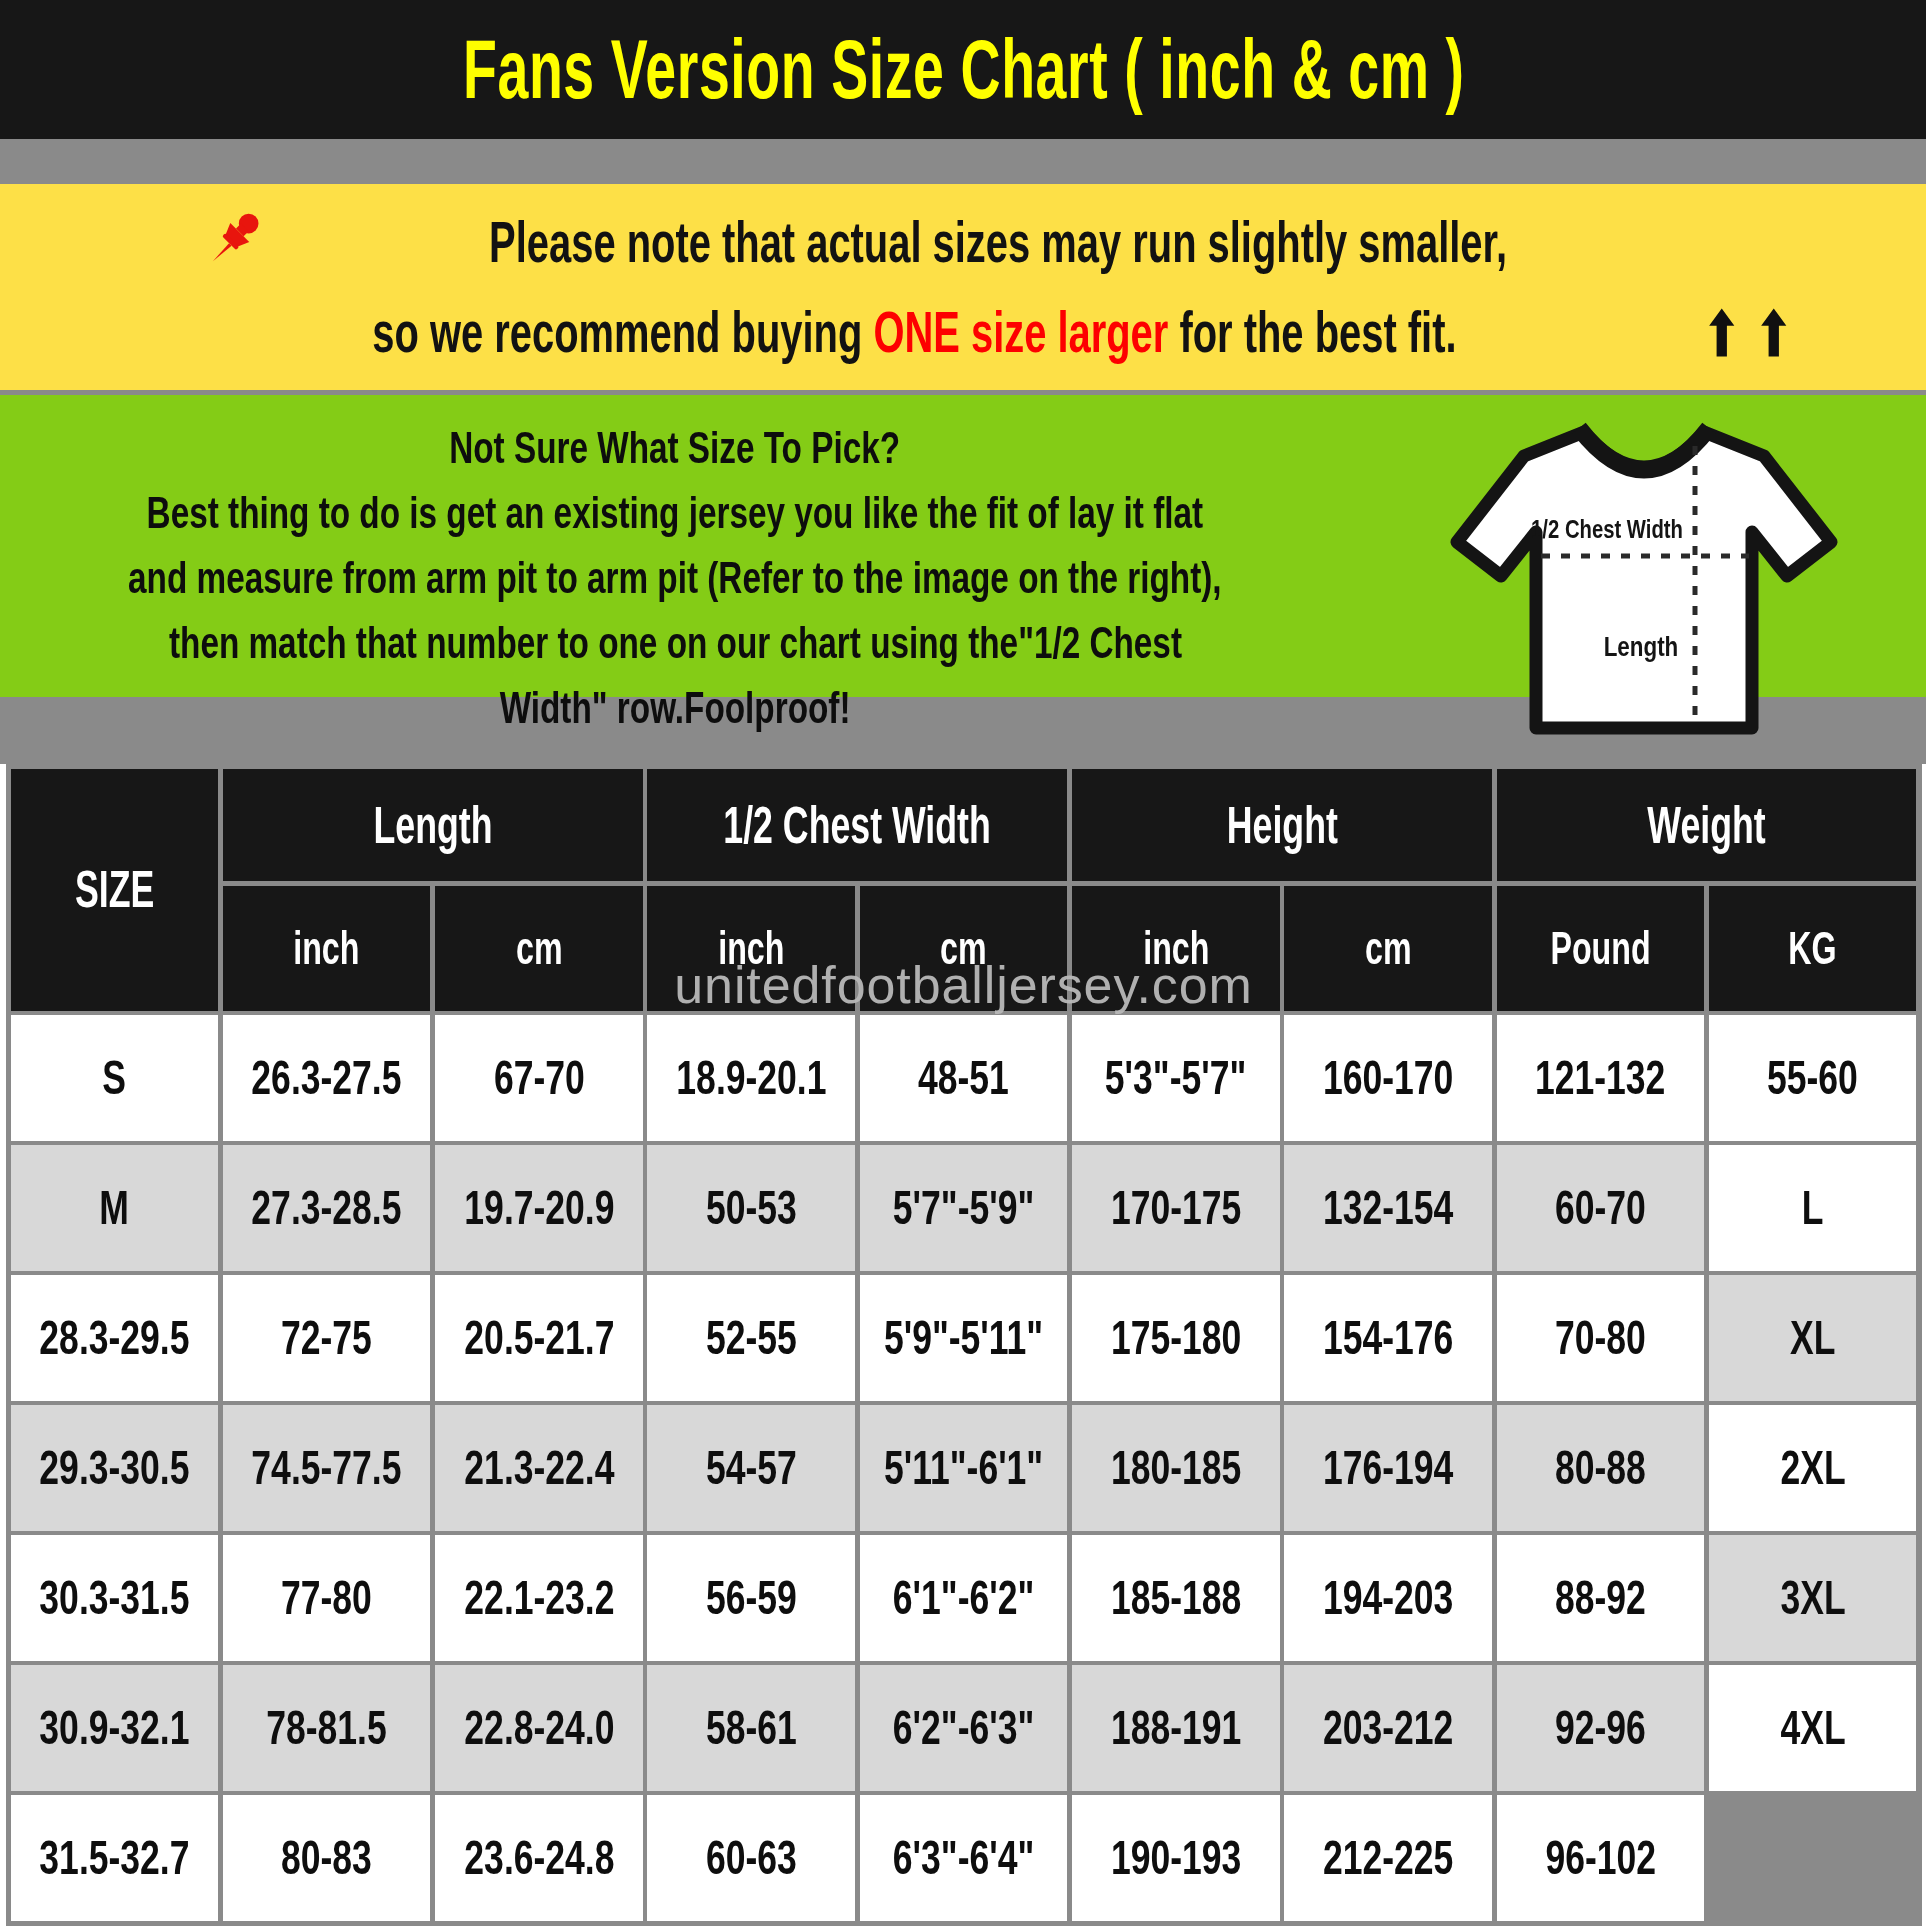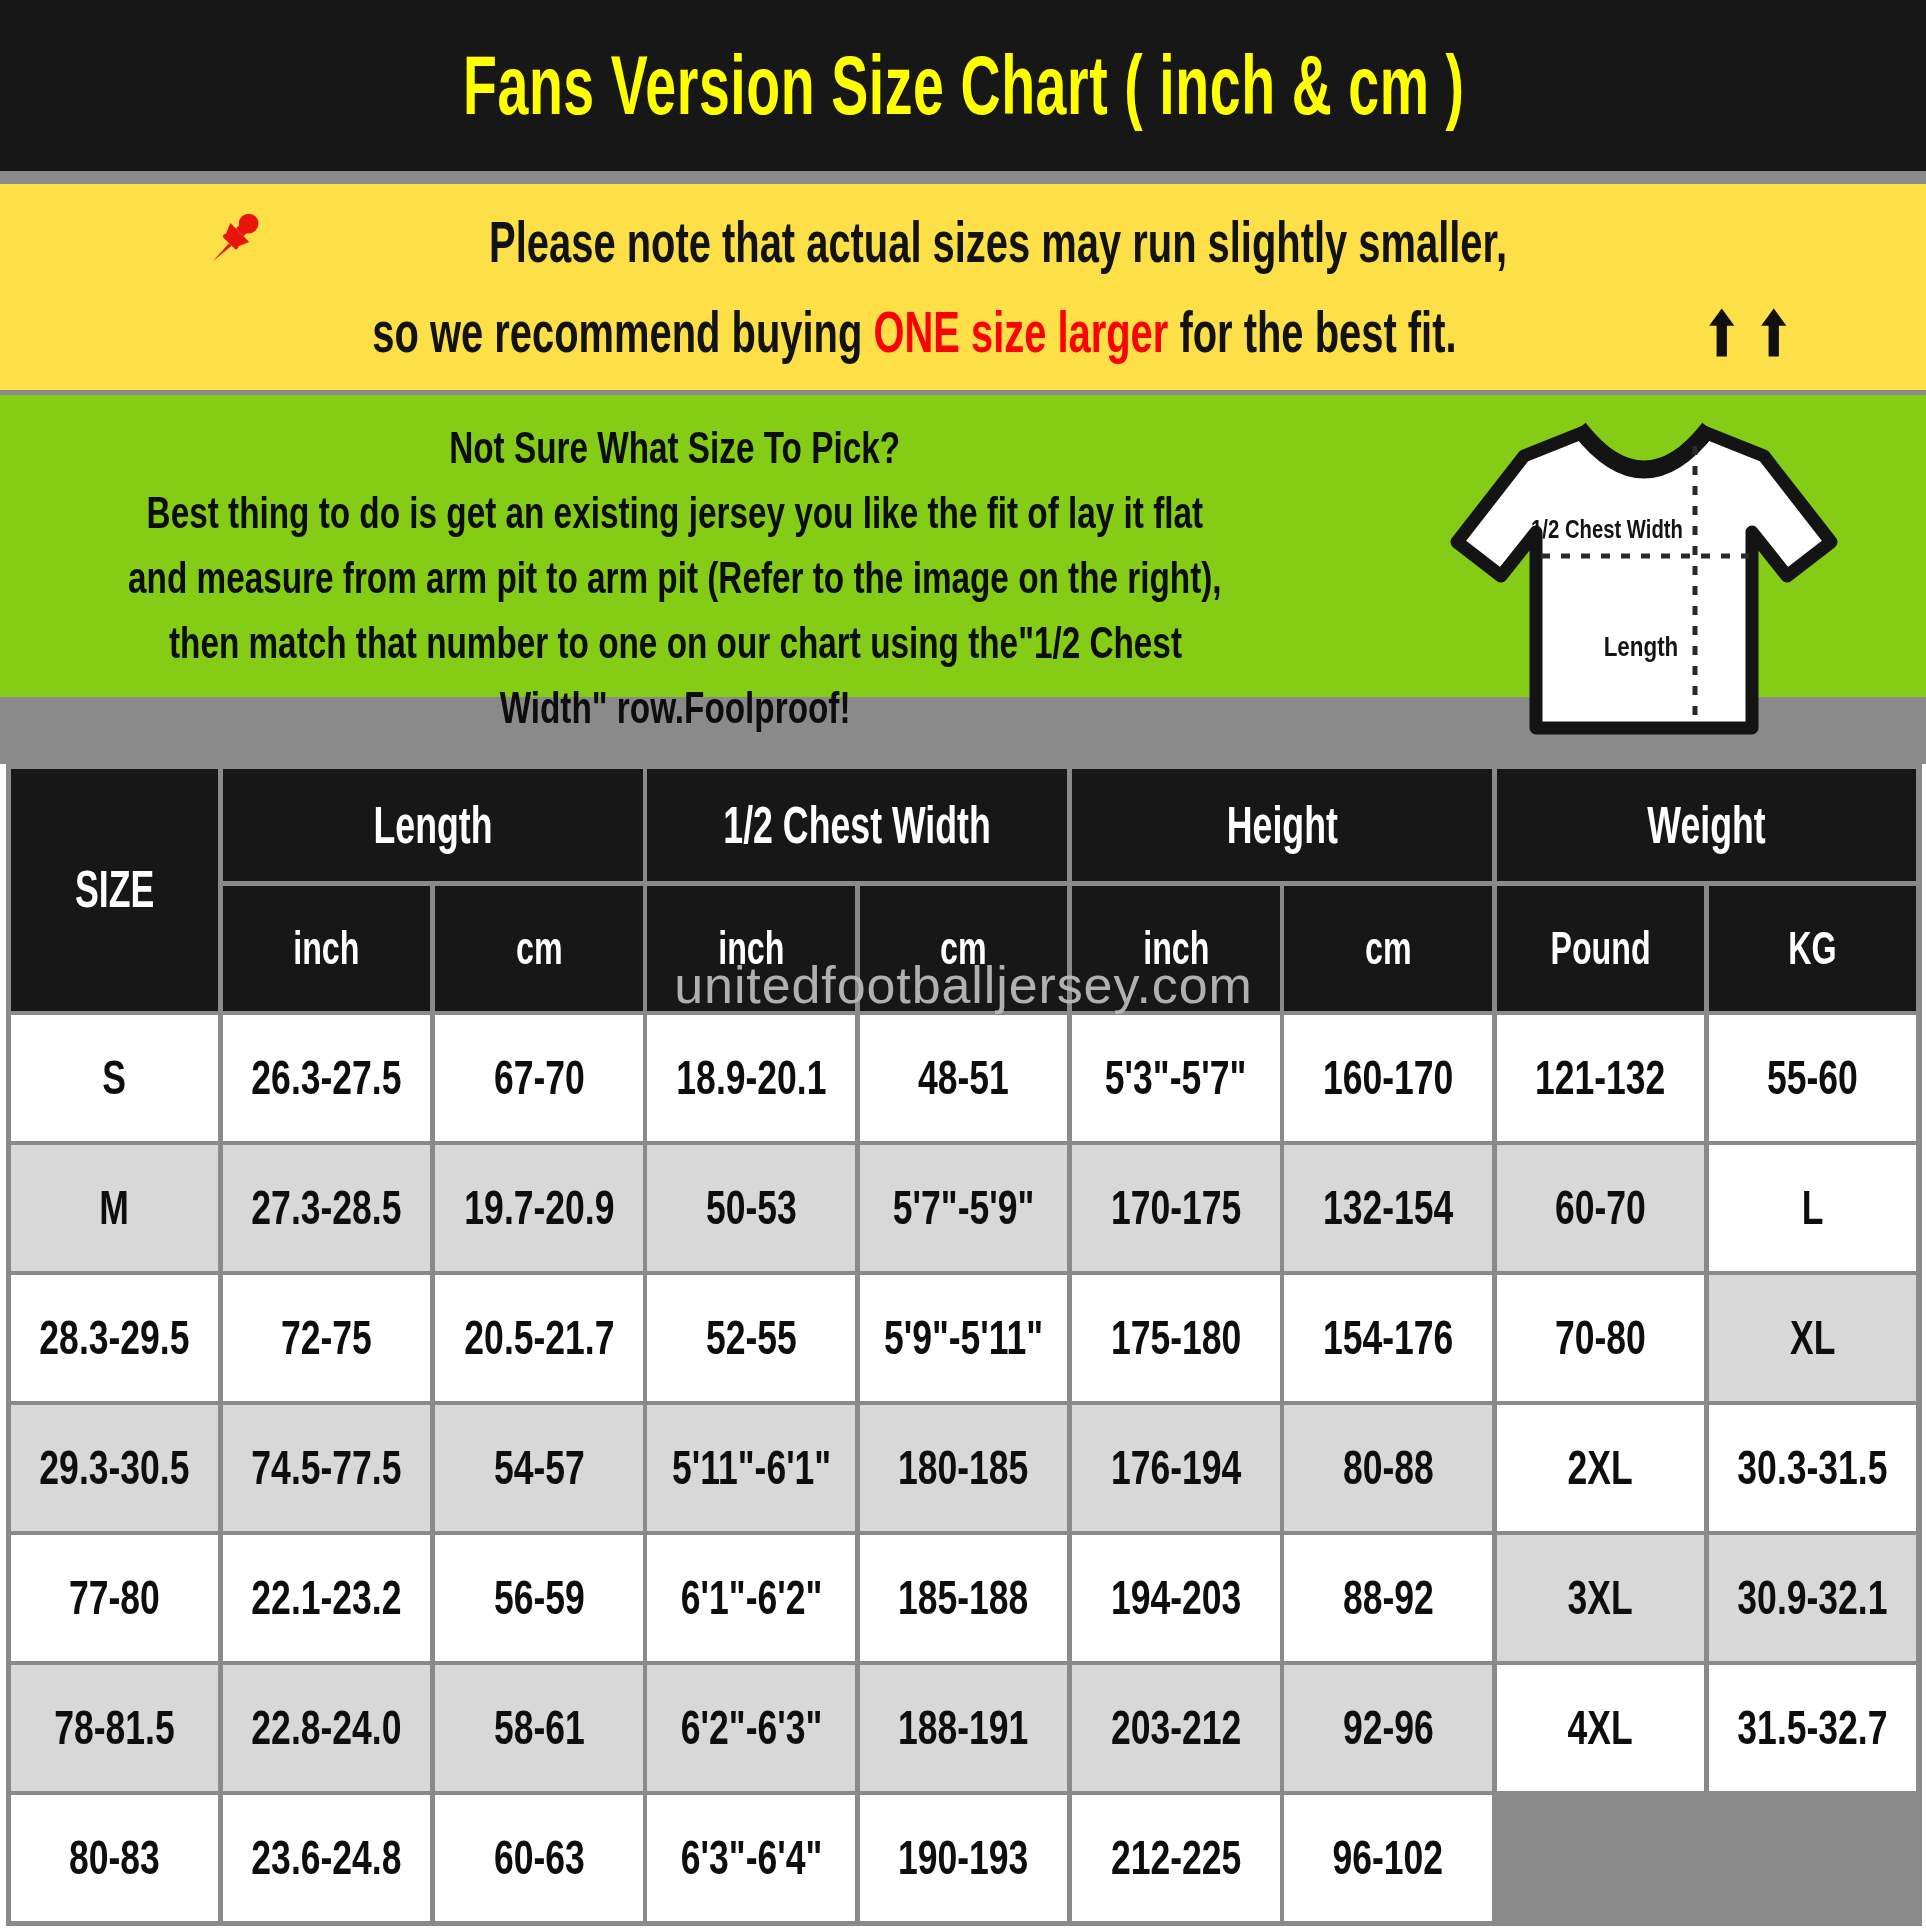--- a/index.html
+++ b/index.html
@@ -7,21 +7,21 @@
     position:relative;width:1927px;height:1931px;background:#8a8a8a;
     font-family:"Liberation Sans",sans-serif;overflow:hidden;
   }
   
   .cnd{display:inline-block;transform:scaleX(.70);transform-origin:50% 50%;white-space:nowrap;}
   .sx63{transform:scaleX(.66);}
   .sx74{transform:scaleX(.74);}
 
   
   .title-bar{
-    position:absolute;top:0;left:0;width:100%;height:171px;background:#171717;
+    position:absolute;top:0;left:0;width:100%;height:139px;background:#171717;
     display:flex;align-items:center;justify-content:center;
   }
   .title-bar .title{color:#ffff00;font-size:84px;font-weight:bold;letter-spacing:0.9px;}
 
   
   .note{
     position:absolute;top:184px;left:0;width:100%;height:206px;background:#fde047;
     display:flex;flex-direction:column;align-items:center;justify-content:center;gap:24px;
   }
   .note-line{display:flex;align-items:center;justify-content:center;color:#121212;
@@ -247,20 +247,23 @@
         <div class="cell body-cell shade">
           <span class="cnd sx74">XL</span>
         </div>
         <div class="cell body-cell shade">
           <span class="cnd sx74">29.3-30.5</span>
         </div>
         <div class="cell body-cell shade">
           <span class="cnd sx74">74.5-77.5</span>
         </div>
         <div class="cell body-cell shade">
+          <span class="cnd sx74">21.3-22.4</span>
+        </div>
+        <div class="cell body-cell shade">
           <span class="cnd sx74">54-57</span>
         </div>
         <div class="cell body-cell shade">
           <span class="cnd sx74">5'11"-6'1"</span>
         </div>
         <div class="cell body-cell shade">
           <span class="cnd sx74">180-185</span>
         </div>
         <div class="cell body-cell shade">
           <span class="cnd sx74">176-194</span>

